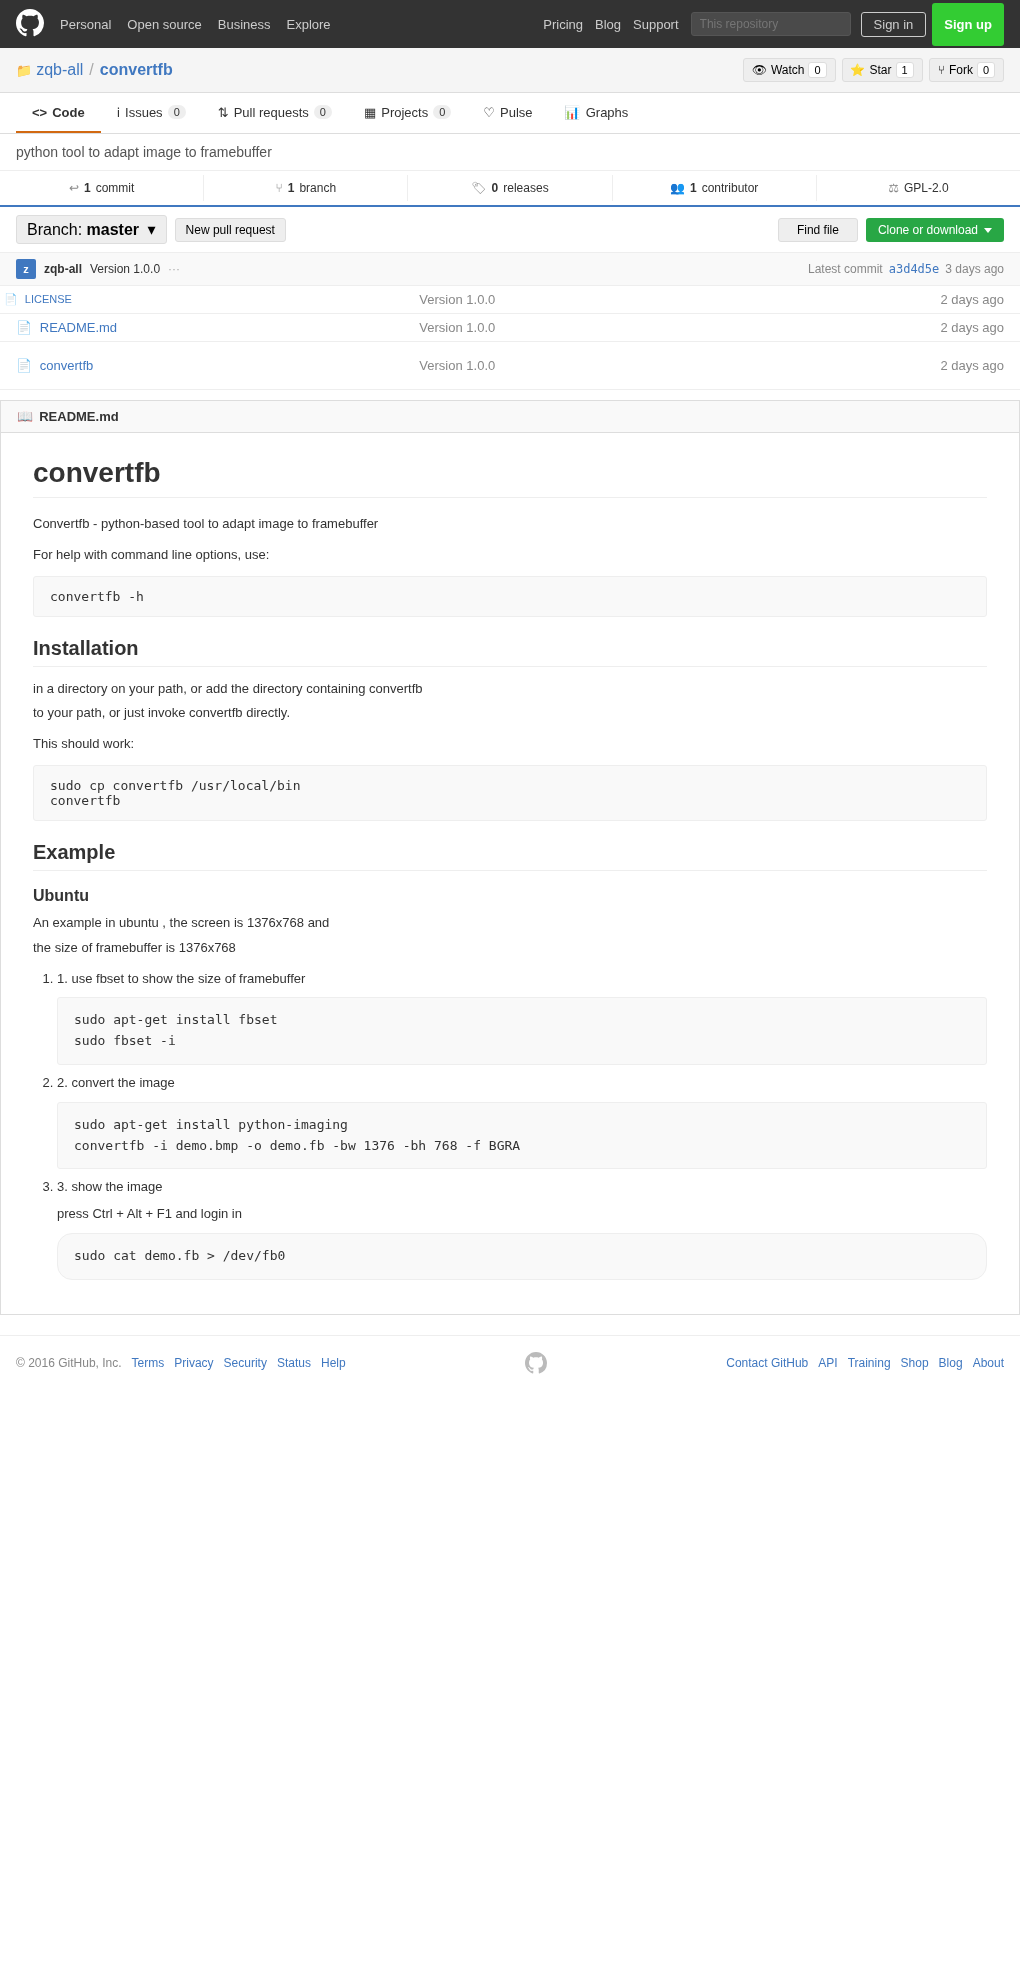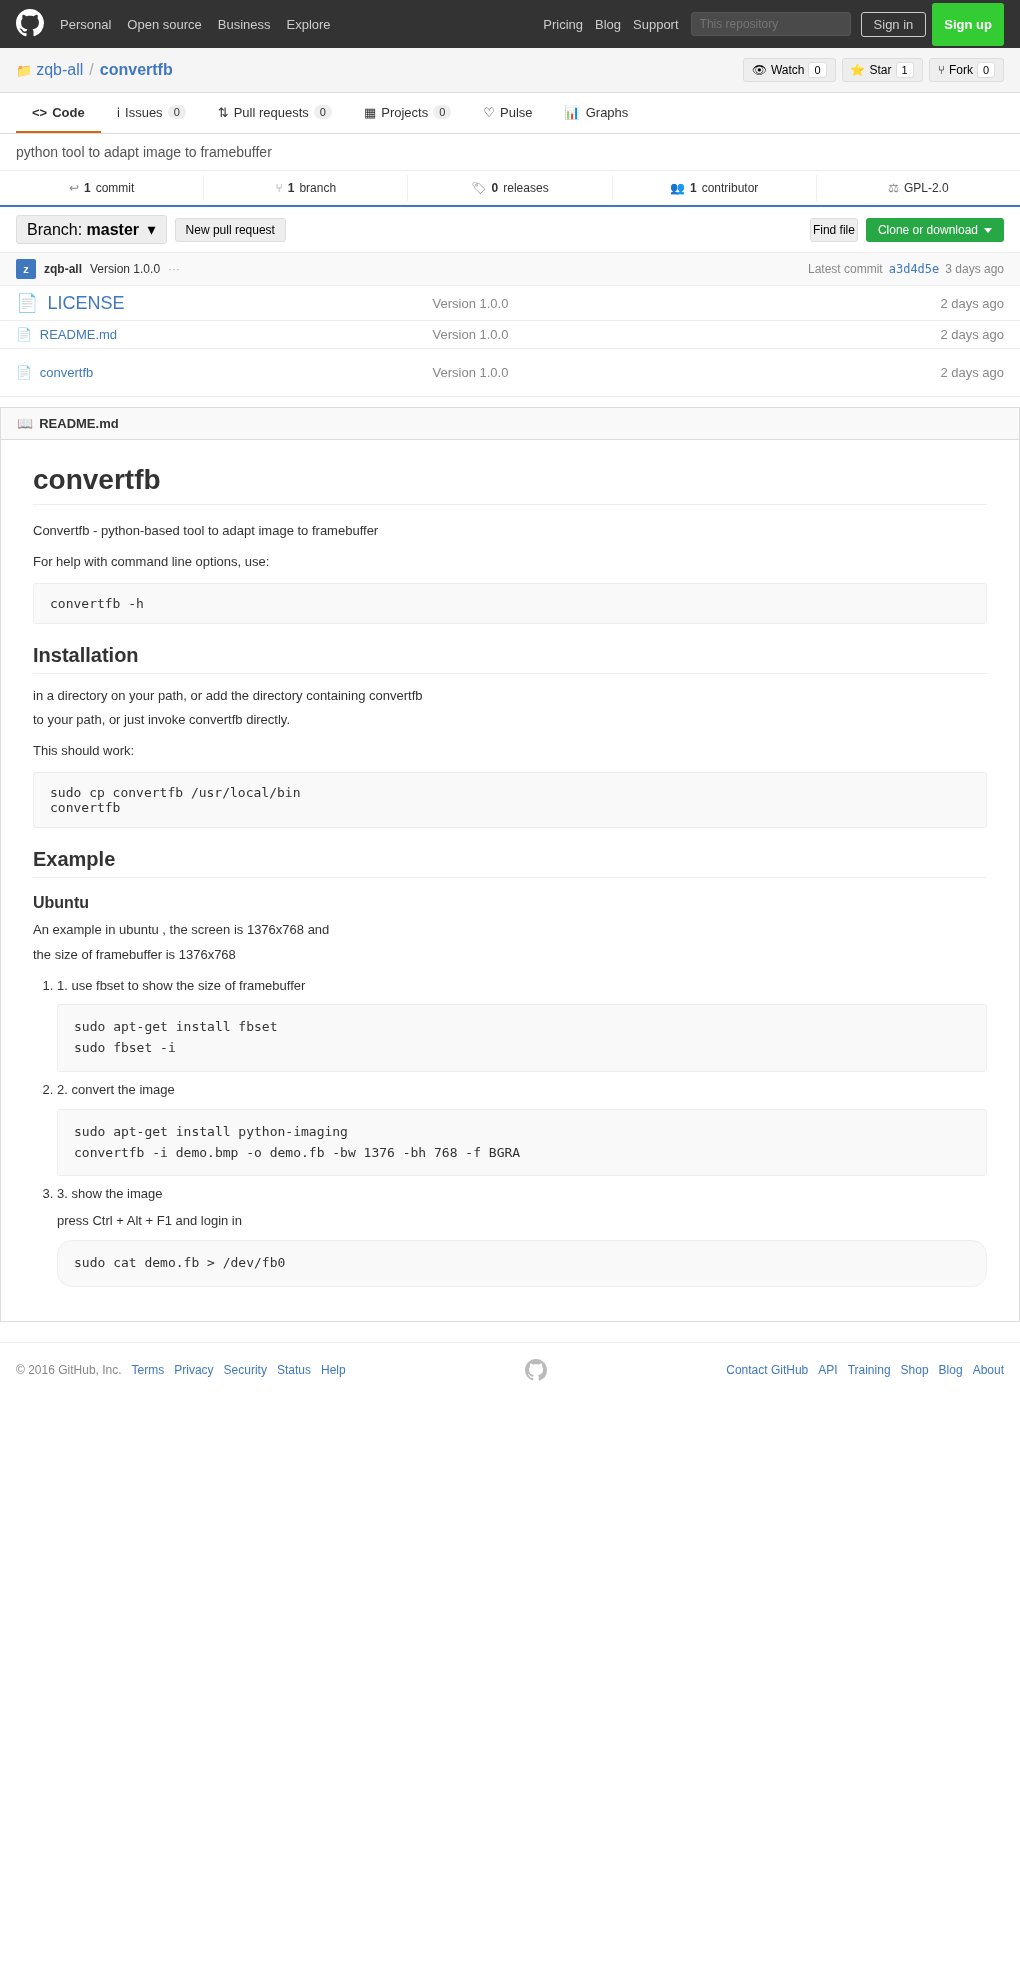--- a/index.html
+++ b/index.html
@@ -122,21 +122,21 @@
 <div style="display:flex; align-items:center; justify-content:space-between; padding:8px 16px; border-bottom:1px solid #eee;">
   <div style="display:flex; gap:8px; align-items:center;">
     <button style="border:1px solid #ddd; background:#eee; border-radius:3px; padding:4px 10px; font-size:16px; cursor:pointer;">
       <span>Branch: </span>
       <strong>master</strong>
       <span style="margin-left:4px;">▾</span>
     </button>
     <button style="border:1px solid #ddd; background:#eee; border-radius:3px; padding:4px 10px; font-size:12px; cursor:pointer;">New pull request</button>
   </div>
   <div style="display:flex; gap:8px;">
-    <button style="border:1px solid #ddd; background:#eee; border-radius:3px; padding:4px 2px; font-size:12px; cursor:pointer;">Find file</button>
+    <button style="border:1px solid #ddd; background:#eee; border-radius:3px; padding:4px 18px; font-size:12px; cursor:pointer;">Find file</button>
     <button style="background:#28a745; color:#fff; border:none; border-radius:3px; padding:4px 12px; font-size:12px; cursor:pointer; display:flex; align-items:center; gap:6px;">
       <span>Clone or download</span>
       <span style="border-top:5px solid #fff; border-left:4px solid transparent; border-right:4px solid transparent; display:inline-block; margin-top:2px;"></span>
     </button>
   </div>
 </div>
 
 <div style="background:#f9f9f9; border-bottom:1px solid #eee; padding:6px 16px; display:flex; align-items:center; justify-content:space-between; font-size:12px;">
   <div style="display:flex; align-items:center; gap:8px;">
     <div style="width:20px; height:20px; background:#4078c0; border-radius:2px; display:inline-flex; align-items:center; justify-content:center; color:#fff; font-size:11px; font-weight:bold;">z</div>
@@ -147,21 +147,21 @@
   <div style="display:flex; align-items:center; gap:6px; color:#888;">
     <span>Latest commit</span>
     <a href="#" style="font-family:monospace; color:#4078c0;">a3d4d5e</a>
     <span>3 days ago</span>
   </div>
 </div>
 
 <table style="width:100%; border-collapse:collapse;">
   <tbody>
   <tr style="border-bottom:1px solid #eee;">
-    <td style="padding:6px 16px; font-size:18px;">
+    <td style="padding:6px 4px; font-size:11px;">
       <span style="color:#888; margin-right:4px;">📄</span>
       <a href="#" style="color:#4078c0;">LICENSE</a>
     </td>
     <td style="padding:6px 16px; font-size:13px; color:#888;">Version 1.0.0</td>
     <td style="padding:6px 16px; font-size:13px; color:#888; text-align:right;">2 days ago</td>
   </tr>
   <tr style="border-bottom:1px solid #eee;">
     <td style="padding:6px 16px; font-size:13px;">
       <span style="color:#888; margin-right:4px;">📄</span>
       <a href="#" style="color:#4078c0;">README.md</a>

